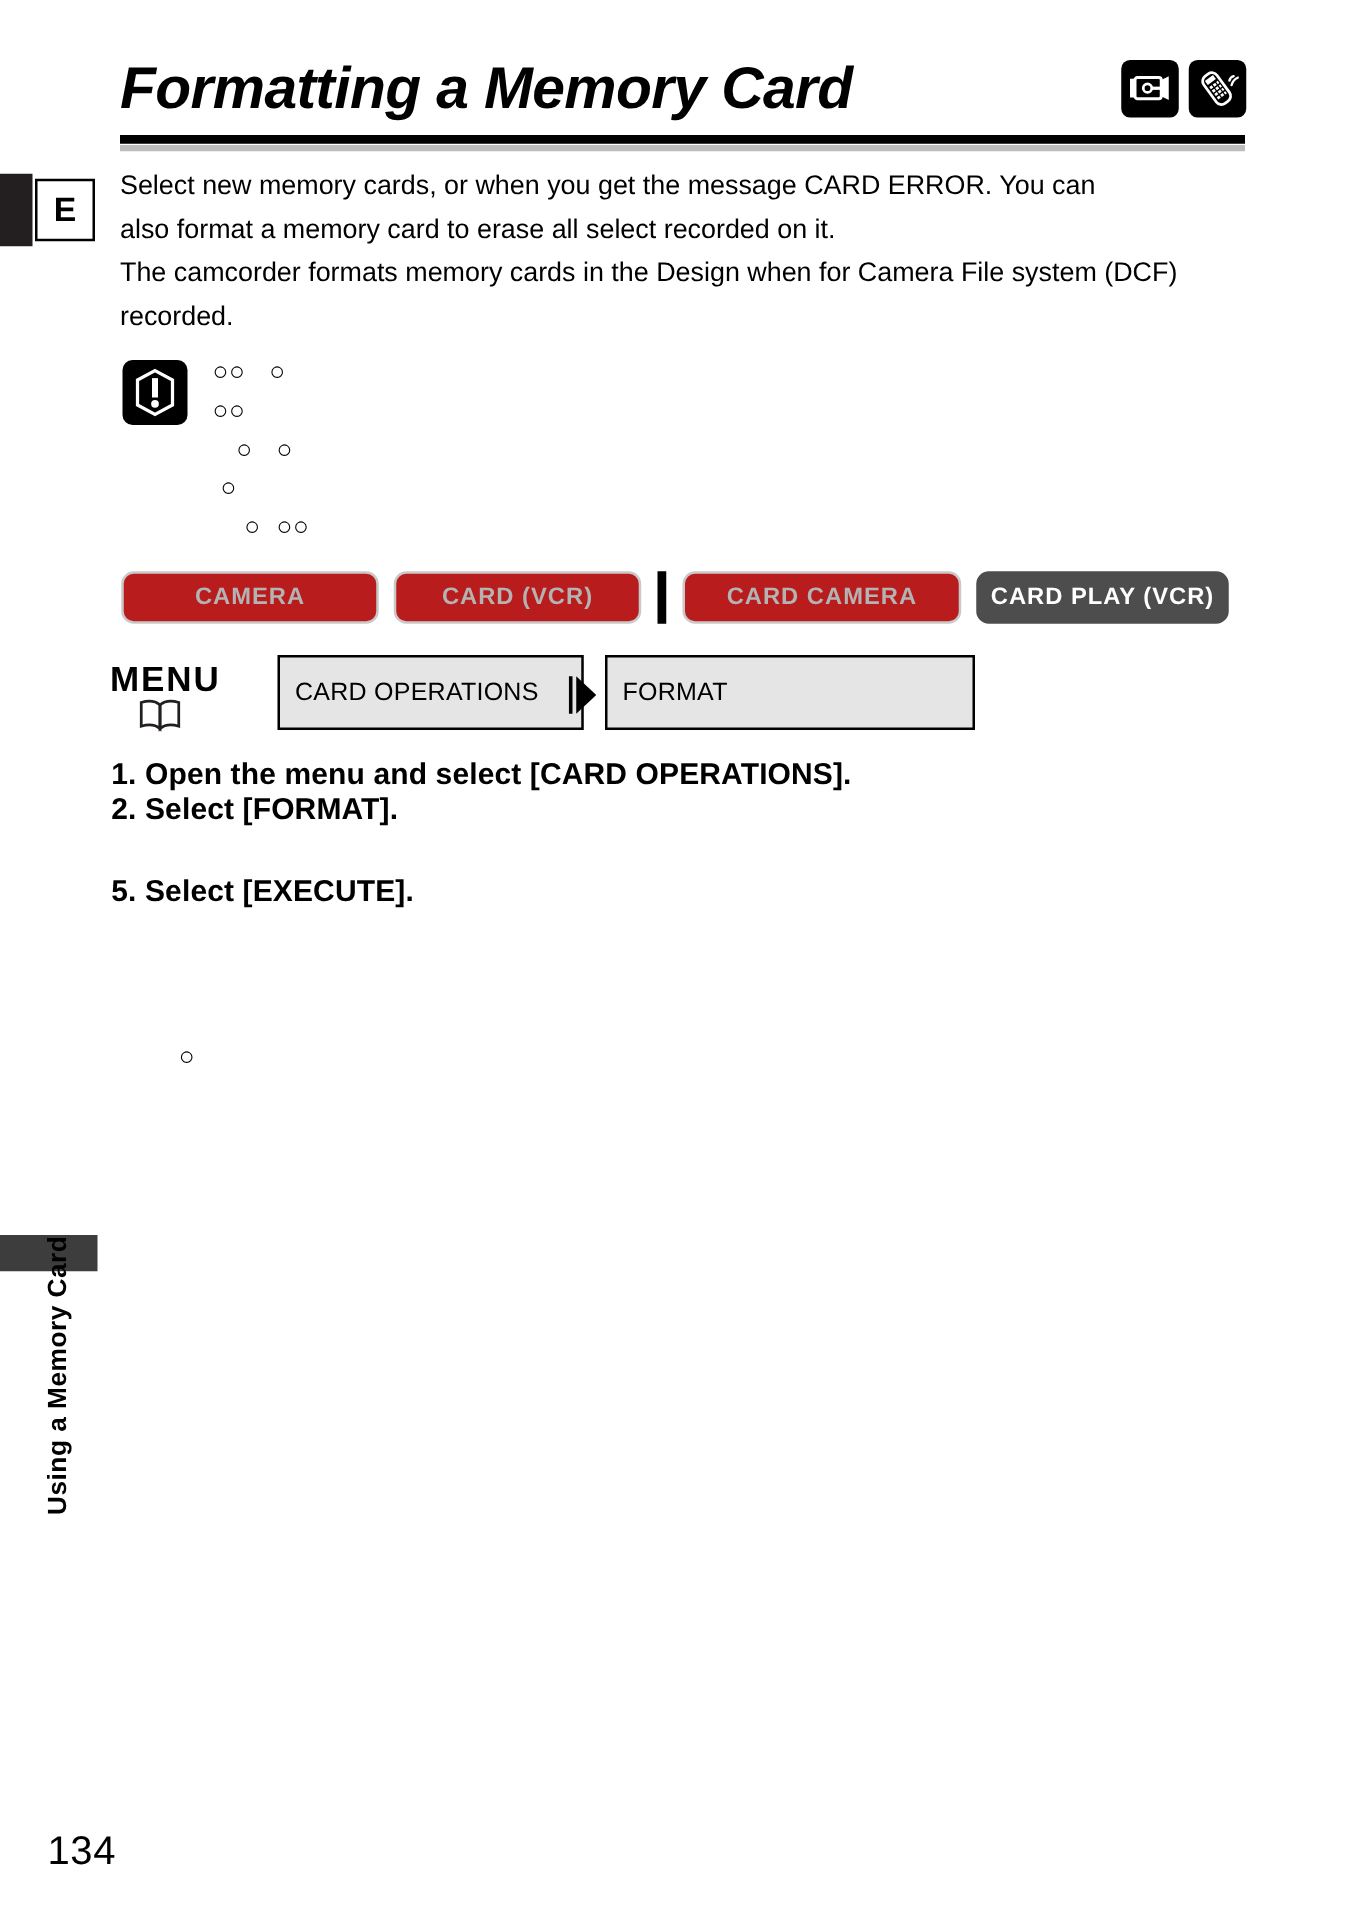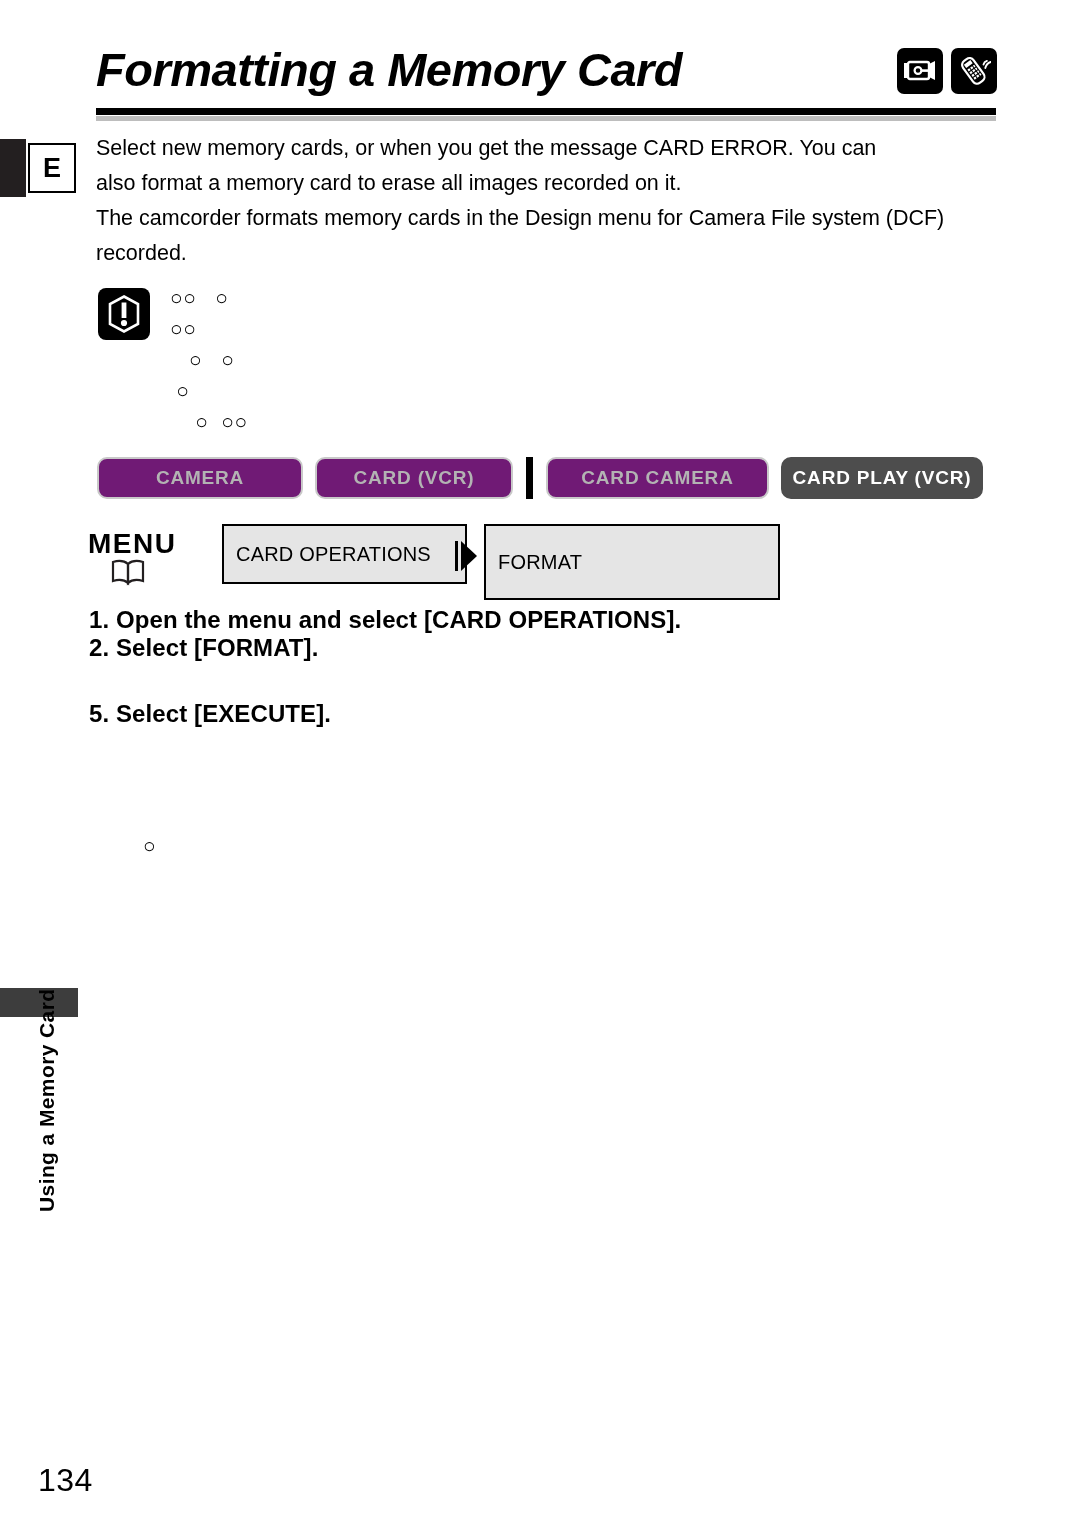--- a/index.html
+++ b/index.html
@@ -157,21 +157,21 @@
     justify-content: center;
     font-size: 19px;
     font-weight: bold;
     letter-spacing: 0.8px;
     box-sizing: border-box;
     font-stretch: condensed;
   }
   .mode-btn.off {
     border: 2px solid #c9c9c9;
     color: #b3b3b3;
-    background: #701a75;
+    background: #b91c1c;
   }
   .mode-btn.on {
     background: #4d4d4d;
     color: #ffffff;
     border: 2px solid #4d4d4d;
     text-align: right;
   }
   .mode-divider {
     width: 7px;
     height: 42px;
@@ -200,21 +200,21 @@
     background: #e5e5e5;
     box-sizing: border-box;
     display: flex;
     align-items: center;
     padding-left: 12px;
     font-size: 20px;
     font-stretch: condensed;
     letter-spacing: 0.2px;
   }
   #menu-box-1 { left: 222px; top: 524px; width: 245px; height: 60px; }
-  #menu-box-2 { left: 484px; top: 524px; width: 296px; height: 76px; }
+  #menu-box-2 { left: 484px; top: 524px; width: 296px; height: 60px; }
   .menu-arrow {
     position: absolute;
     left: 455px;
     top: 539px;
   }
 
   
   .steps {
     position: absolute;
     left: 89px;
@@ -309,22 +309,22 @@
       </g>
     </svg>
   </div>
 </div>
 
 <div class="rule-thick"></div>
 <div class="rule-thin"></div>
 
 <div class="body-text">
   <p>Select new memory cards, or when you get the message CARD ERROR. You can</p>
-  <p>also format a memory card to erase all images recorded on it.</p>
-  <p>The camcorder formats memory cards in the Design menu for Camera File system (DCF)</p>
+  <p>also format a memory card to erase all select recorded on it.</p>
+  <p>The camcorder formats memory cards in the Design when for Camera File system (DCF)</p>
   <p>recorded.</p>
 </div>
 
 <div class="caution-icon">
   <svg width="42" height="42" viewBox="0 0 42 42">
     <polygon points="21,3.5 35,11 35,31 21,38.5 7,31 7,11" fill="none" stroke="#fff" stroke-width="2.6"></polygon>
     <rect x="18.6" y="9.5" width="4.8" height="15.5" fill="#fff"></rect>
     <circle cx="21" cy="30" r="3.1" fill="#fff"></circle>
   </svg>
 </div>

